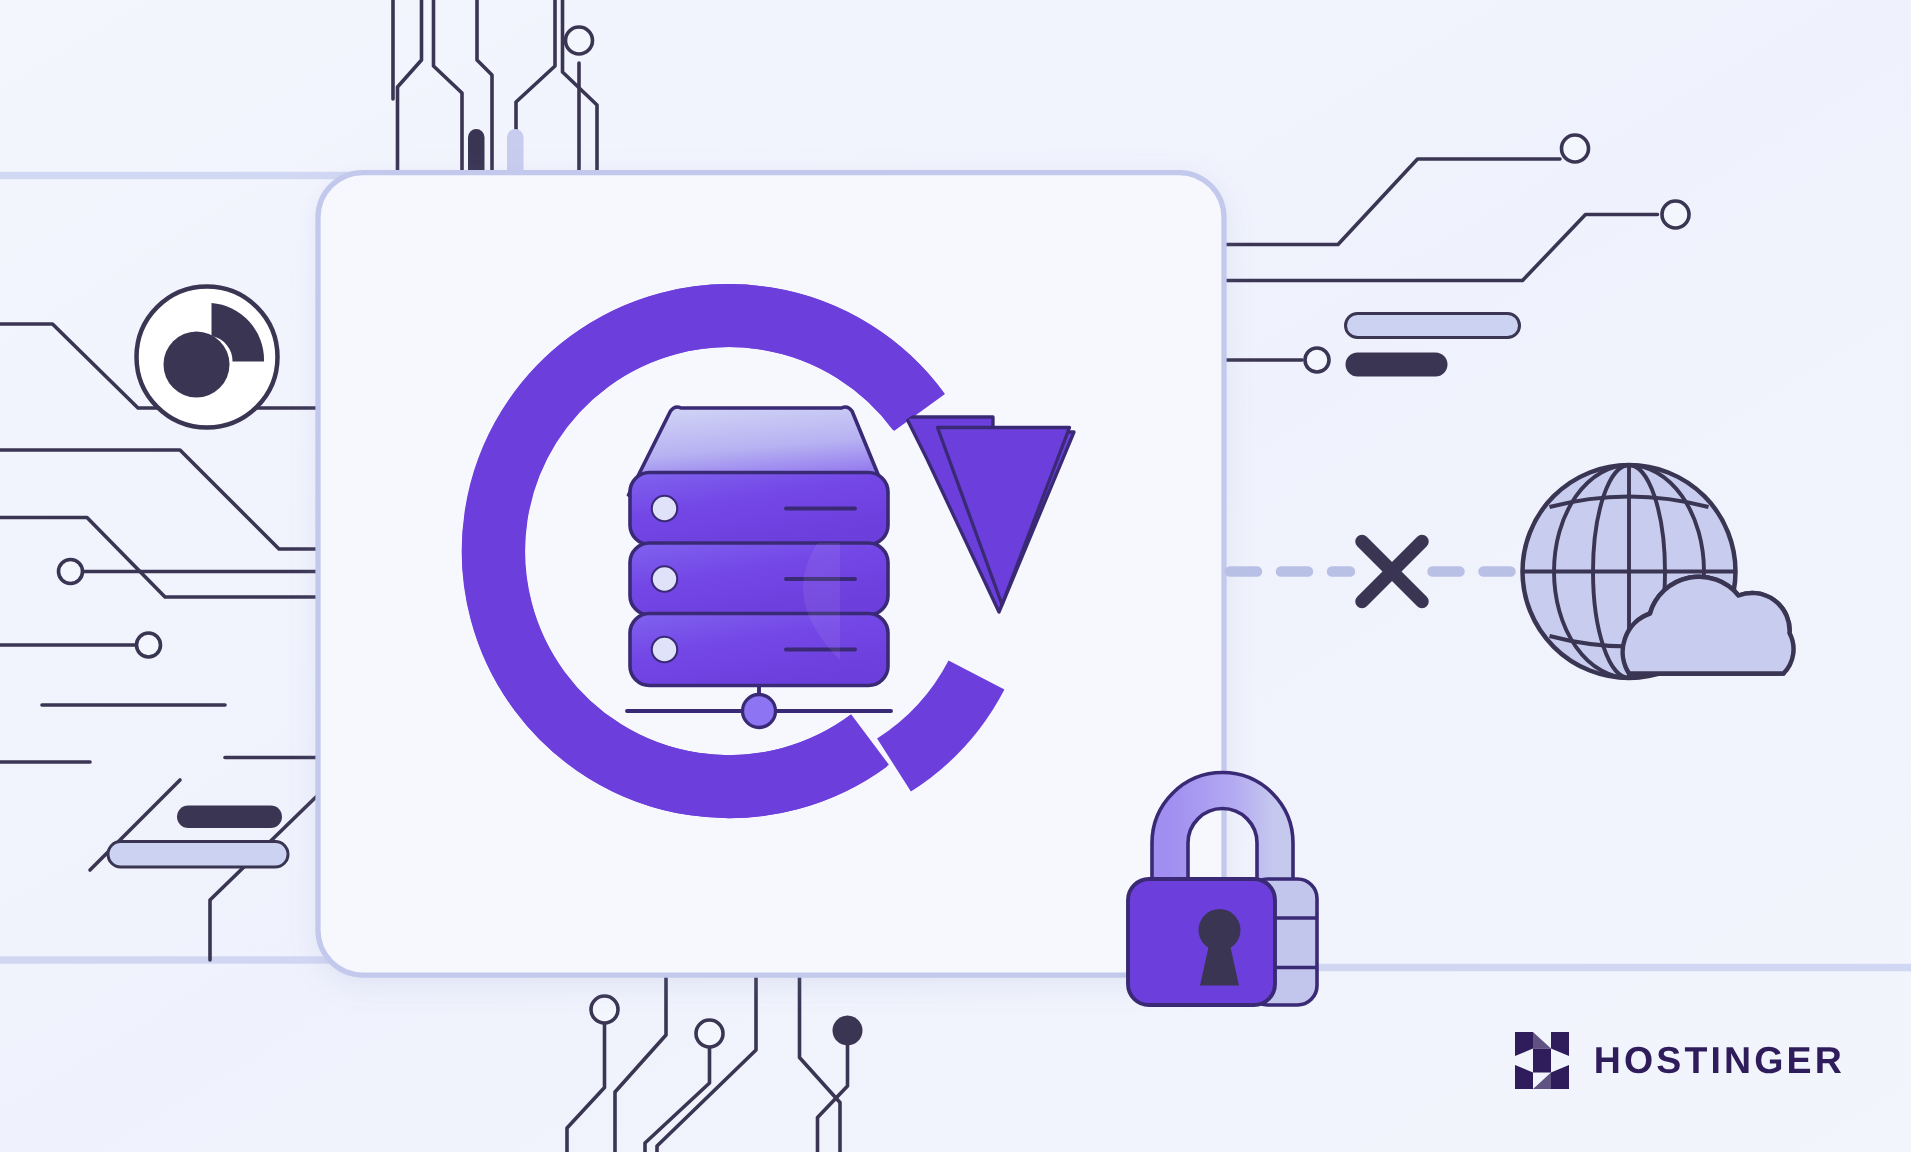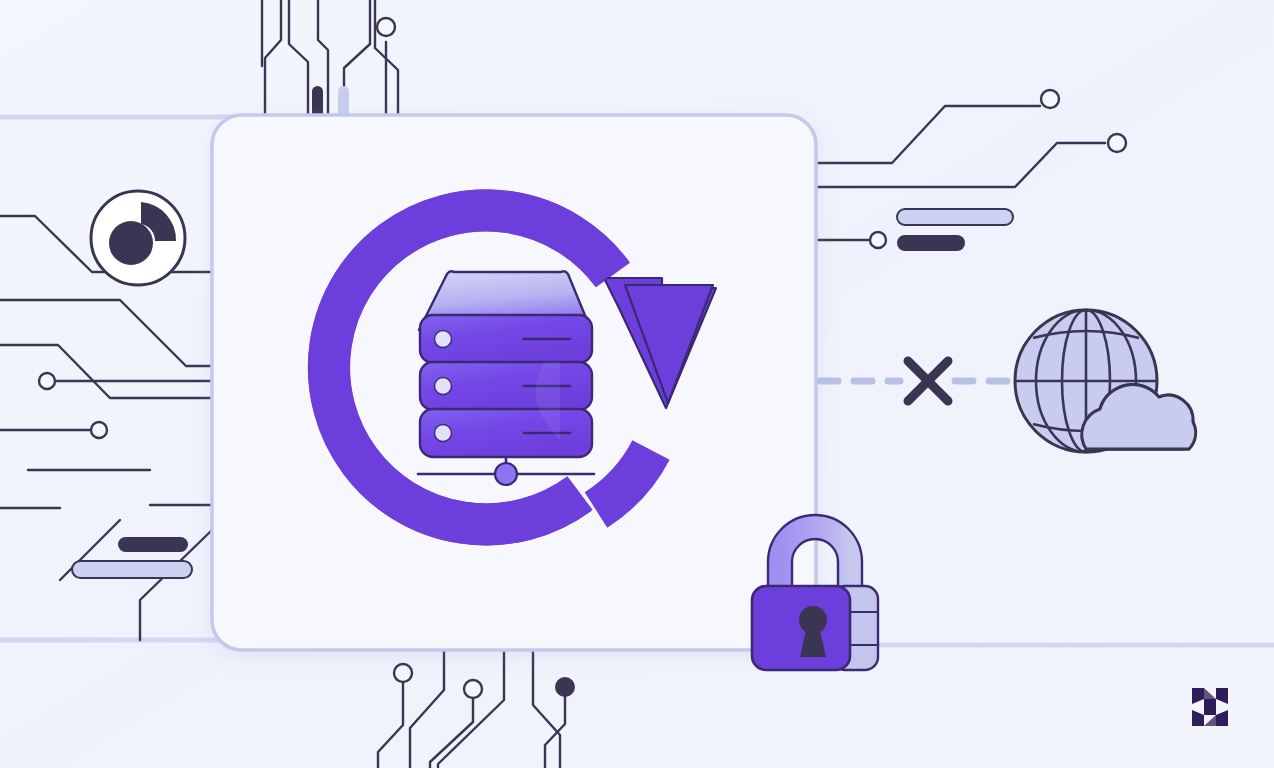--- a/index.html
+++ b/index.html
@@ -292,15 +292,16 @@
       <g fill="#2f1c5a">
         <path d="M2 2 L14 2 L14 13 L2 18 Z"></path>
         <path d="M26 2 L38 2 L38 18 L26 13 Z"></path>
         <path d="M2 24 L14 29 L14 40 L2 40 Z"></path>
         <path d="M26 29 L38 24 L38 40 L26 40 Z"></path>
         <path d="M14 13 L26 13 L26 29 L14 29 Z"></path>
         <path d="M14 2 L26 13 L14 13 Z" opacity="0.75"></path>
         <path d="M26 29 L14 40 L26 40 Z" opacity="0.75"></path>
       </g>
     </svg>
+    <span class="brand-text">HOSTINGER</span>
   </div>
 
 </div>
 
 </body></html>

